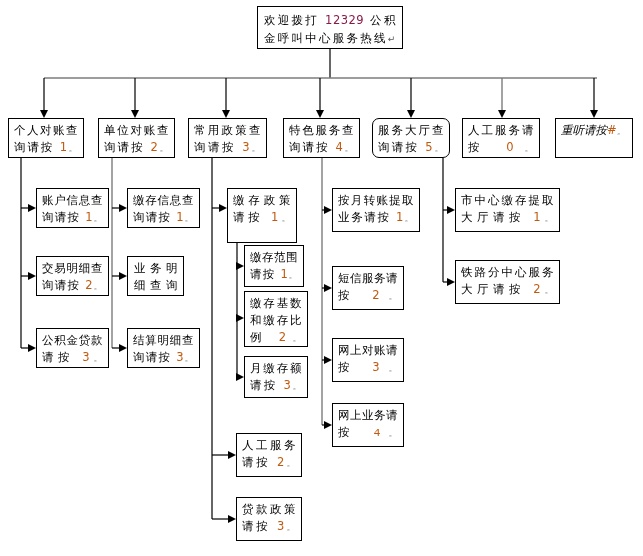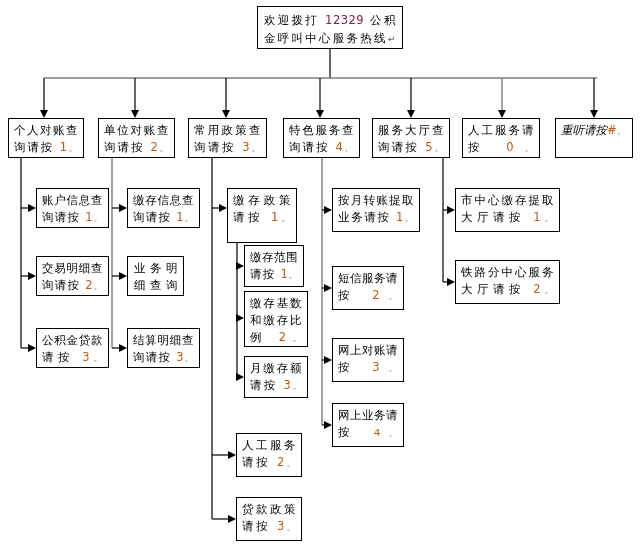--- a/index.html
+++ b/index.html
@@ -137,21 +137,21 @@
   </div>
   <div class="node" style="left:98px; top:118px; width:77px; height:40px;">
     <span>单位对账查询请按 </span><span class="digit">2</span><span class="pilcrow">。</span>
   </div>
   <div class="node" style="left:188px; top:118px; width:79px; height:40px;">
     <span>常用政策查询请按 </span><span class="digit">3</span><span class="pilcrow">。</span>
   </div>
   <div class="node" style="left:283px; top:118px; width:77px; height:40px;">
     <span>特色服务查询请按 </span><span class="digit">4</span><span class="pilcrow">。</span>
   </div>
-  <div class="node" style="left:372px; top:118px; width:78px; height:40px;">
+  <div class="node" style="left:372px; top:118px; width:78px; height:40px;border-radius:7px;">
     <span>服务大厅查询请按 </span><span class="digit">5</span><span class="pilcrow">。</span>
   </div>
   <div class="node" style="left:462px; top:118px; width:78px; height:40px;">
     <span>人工服务请按 </span><span class="digit">0</span><span class="pilcrow">。</span>
   </div>
   <div class="node tight" style="left:555px; top:118px; width:78px; height:40px;font-style:italic;">
     <span>重听请按</span><span class="digit">#</span><span class="pilcrow">。</span>
   </div>
 
   <div class="node" style="left:36px; top:188px; width:73px; height:40px;">

